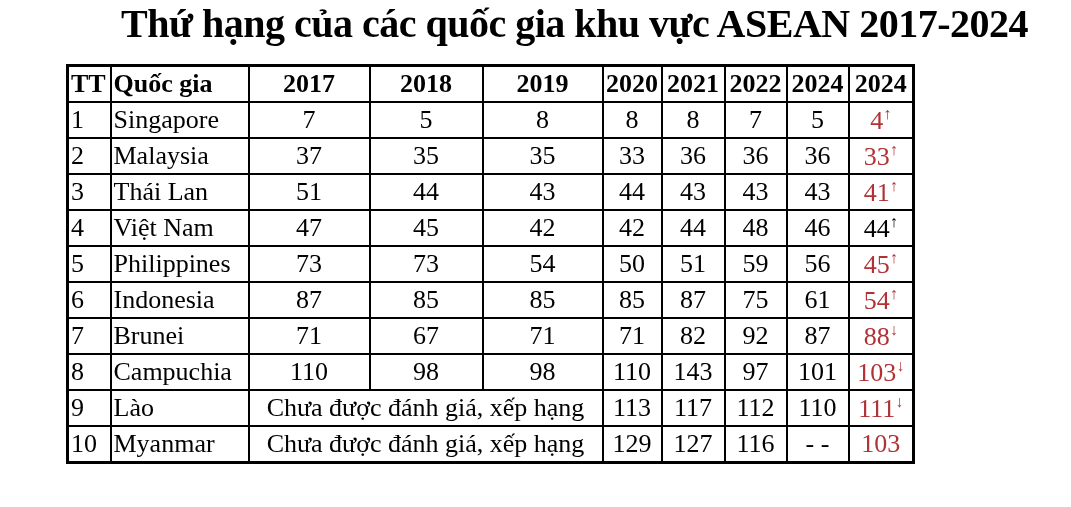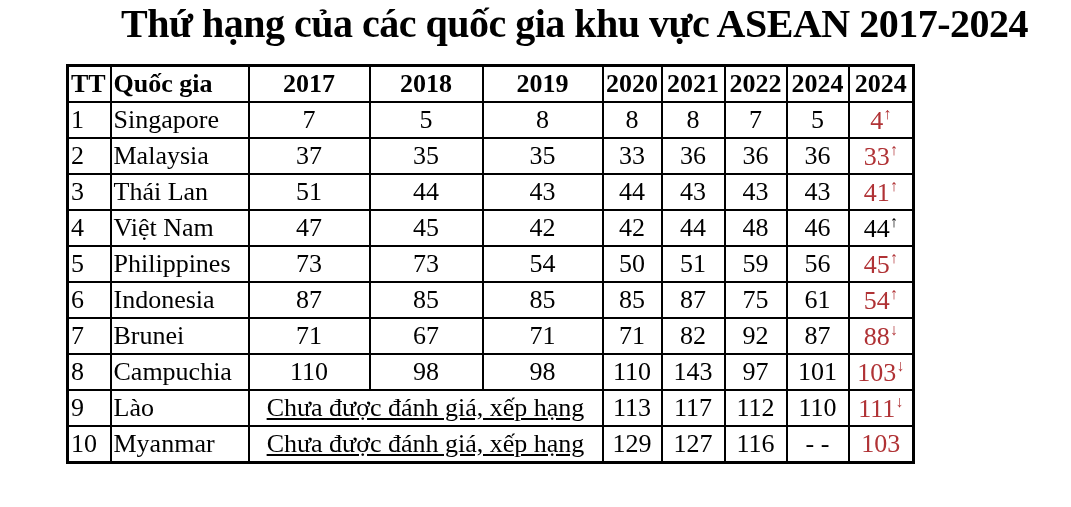--- a/index.html
+++ b/index.html
@@ -50,21 +50,21 @@
   .ac { text-align: center; }
   .y2024 { font-weight: 700; text-align: center; }
   .c-red { color: #B03235; }
   .c-black { color: #000000; margin-top: 12px; }
   .trend-arrow {
     font-size: 0.62em;
     vertical-align: super;
     font-weight: 400;
     letter-spacing: 0;
   }
-  .not-ranked { text-align: center; padding: 0 1px; text-decoration: underline; }
+  .not-ranked { text-align: center; padding: 0 1px; }
 </style>
 </head>
 <body>
 
 <div class="page">
 
   <div class="title">Thứ hạng của các quốc gia khu vực ASEAN 2017-2024</div>
 
   <table class="rank-table">
     <colgroup>

